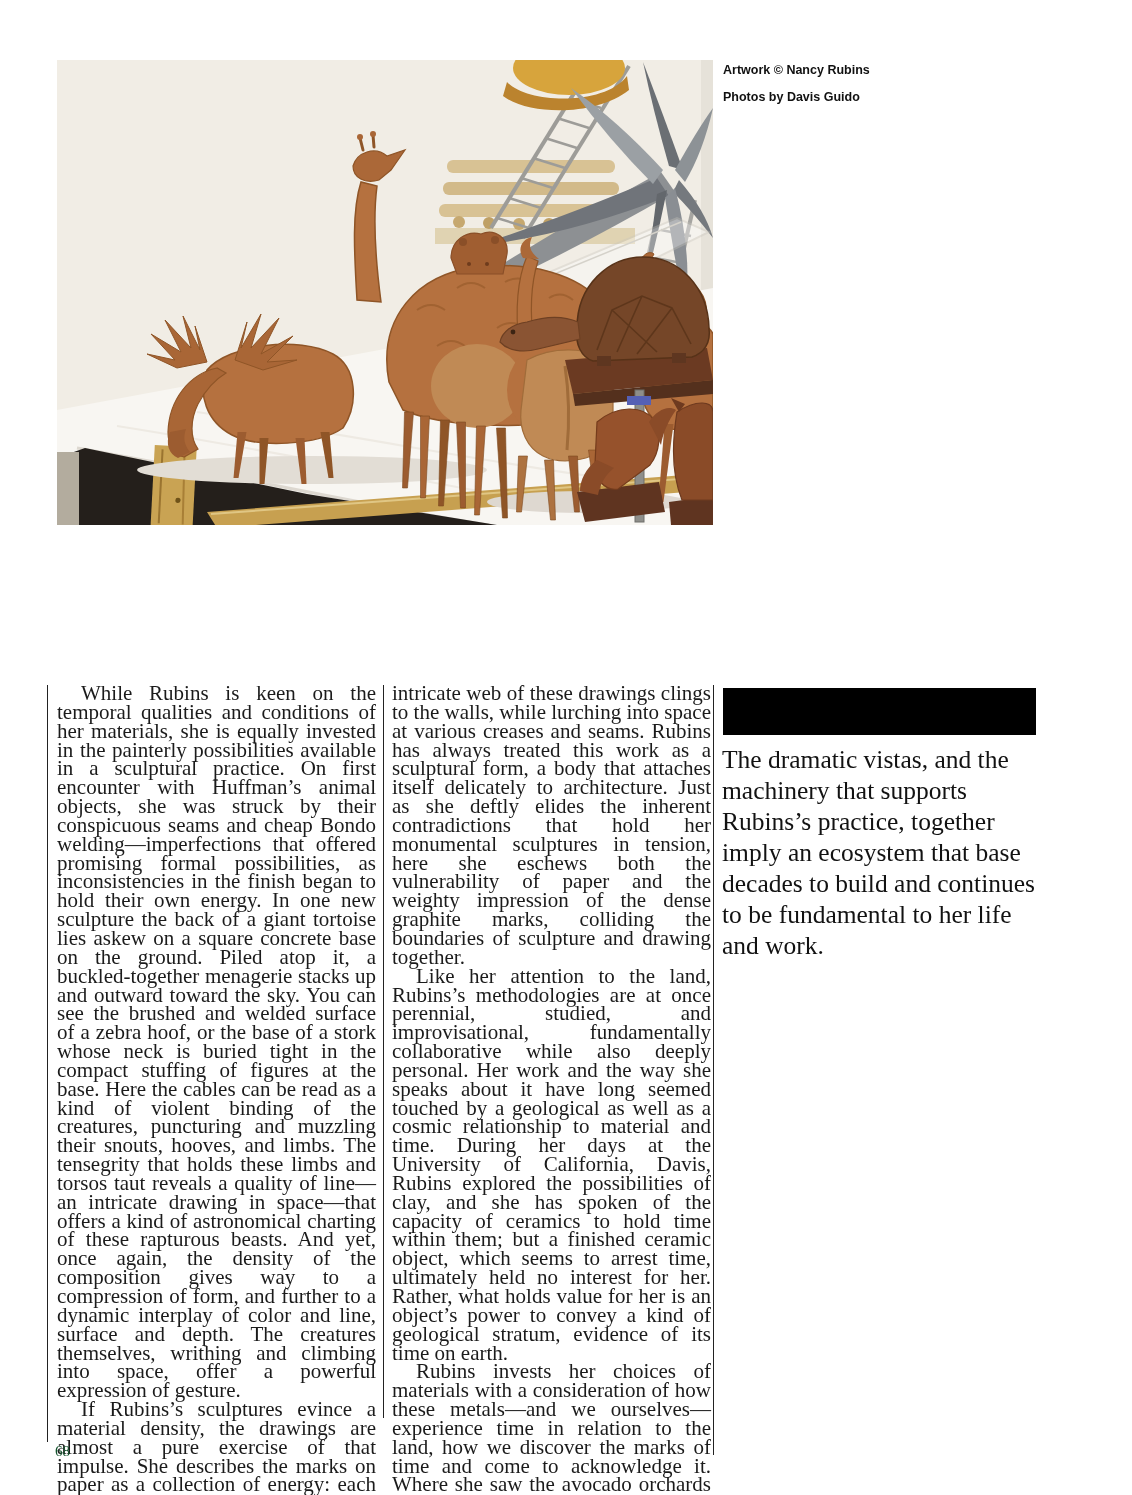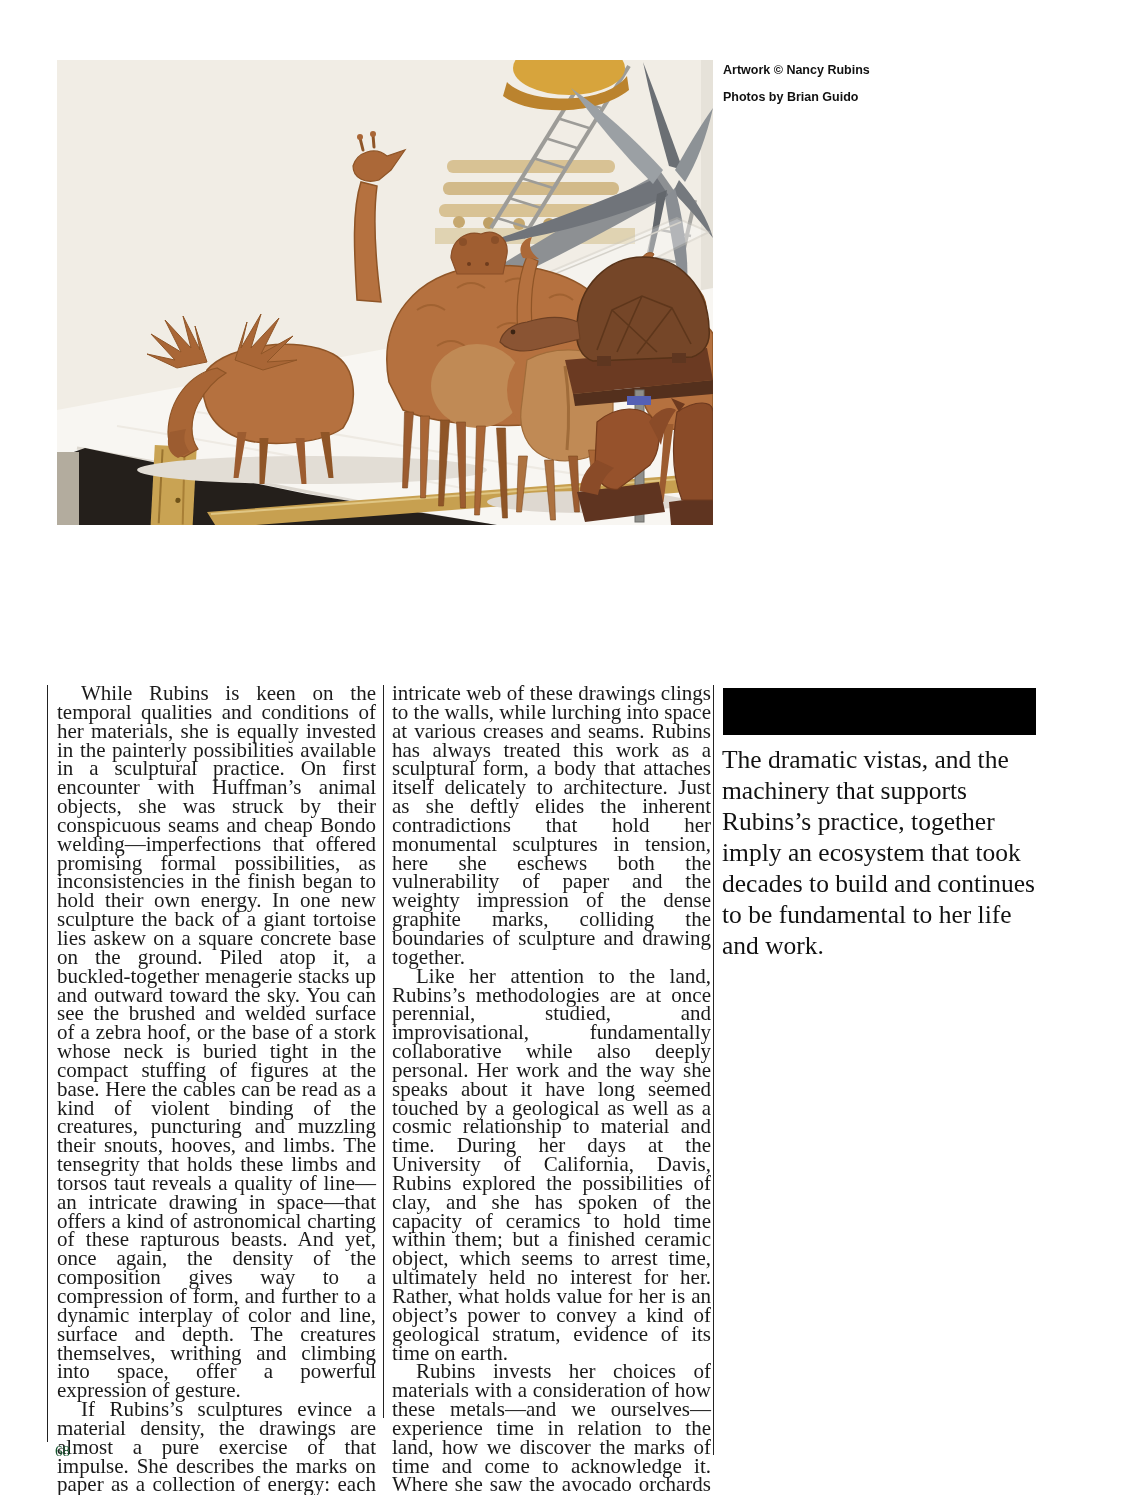--- a/index.html
+++ b/index.html
@@ -207,34 +207,34 @@
       <path d="M592,362 C600,350 611,345 619,350 C612,360 606,372 604,385 Z" fill="#8a4b28"></path>
       <polygon points="612,442 656,436 656,465 614,465" fill="#5f3420"></polygon>
       <path d="M620,352 C640,339 656,341 656,352 L656,440 L625,440 C616,418 614,388 620,352 Z" fill="#8a4b28" stroke="#6e3a1f" stroke-width="1.2"></path>
       <path d="M622,352 L614,338 L628,344 Z" fill="#6e3a1f"></path>
     </g>
   </svg>
 </div>
 
 <div class="credits">
   <p class="credit-line">Artwork © Nancy Rubins</p>
-  <p class="credit-line">Photos by Brian Guido</p>
+  <p class="credit-line">Photos by Davis Guido</p>
 </div>
 
 <div class="rule rule-left"></div>
 <div class="rule rule-mid"></div>
 <div class="rule rule-right"></div>
 
 <div class="col col1">
   <p class="indent">While Rubins is keen on the temporal qualities and conditions of her materials, she is equally invested in the painterly possibilities available in a sculptural practice. On first encounter with Huffman’s animal objects, she was struck by their conspicuous seams and cheap Bondo welding—imperfections that offered promising formal possibilities, as inconsistencies in the finish began to hold their own energy. In one new sculpture the back of a giant tortoise lies askew on a square concrete base on the ground. Piled atop it, a buckled-together menagerie stacks up and outward toward the sky. You can see the brushed and welded surface of a zebra hoof, or the base of a stork whose neck is buried tight in the compact stuffing of figures at the base. Here the cables can be read as a kind of violent binding of the creatures, puncturing and muzzling their snouts, hooves, and limbs. The tensegrity that holds these limbs and torsos taut reveals a quality of line—an intricate drawing in space—that offers a kind of astronomical charting of these rapturous beasts. And yet, once again, the density of the composition gives way to a compression of form, and further to a dynamic interplay of color and line, surface and depth. The creatures themselves, writhing and climbing into space, offer a powerful expression of gesture.</p>
   <p class="indent"><span>If Rubins’s sculptures evince a material density, the drawings are almost a pure exercise of that impulse. She describes the marks on paper as a collection of energy: each mark serves the expression of the whole, and each sheet works in service of the resulting installation on the wall. The artist’s graphite drawings have been a critical through-line in her practice for decades, manifest even in the way they take up space inside her studio. Alongside the neat rows of epoxy animals, and the larger, finished maquettes of her earlier </span><span class="ital">Monochromes</span><span>, stands a series of tables spilling over with these graphite sheets. In one corner of the building an</span></p>
 </div>
 
 <div class="col col2">
   <p>intricate web of these drawings clings to the walls, while lurching into space at various creases and seams. Rubins has always treated this work as a sculptural form, a body that attaches itself delicately to architecture. Just as she deftly elides the inherent contradictions that hold her monumental sculptures in tension, here she eschews both the vulnerability of paper and the weighty impression of the dense graphite marks, colliding the boundaries of sculpture and drawing together.</p>
   <p class="indent">Like her attention to the land, Rubins’s methodologies are at once perennial, studied, and improvisational, fundamentally collaborative while also deeply personal. Her work and the way she speaks about it have long seemed touched by a geological as well as a cosmic relationship to material and time. During her days at the University of California, Davis, Rubins explored the possibilities of clay, and she has spoken of the capacity of ceramics to hold time within them; but a finished ceramic object, which seems to arrest time, ultimately held no interest for her. Rather, what holds value for her is an object’s power to convey a kind of geological stratum, evidence of its time on earth.</p>
   <p class="indent">Rubins invests her choices of materials with a consideration of how these metals—and we ourselves—experience time in relation to the land, how we discover the marks of time and come to acknowledge it. Where she saw the avocado orchards on the property fade away, she also witnessed the growth of the now twenty- and thirty-year oaks—and just as the canyon mesa makes its time apparent to her, she intends her sculptures to carry and convey similar traces of temporal strata, the metal holding a prehistory as well as a latent fate. As the animals emerge out of the earth, fighting their own powerful gravitational pull, like prehistoric fossils finding the surface, so too do they drive up and out toward the atmosphere, as if stretching toward an evaporating end.</p>
 </div>
 
 <div class="quote-bar"></div>
-<div class="pull-quote">The dramatic vistas, and the machinery that supports Rubins’s practice, together imply an ecosystem that took decades to build and continues to be fundamental to her life and work.</div>
+<div class="pull-quote">The dramatic vistas, and the machinery that supports Rubins’s practice, together imply an ecosystem that base decades to build and continues to be fundamental to her life and work.</div>
 
 <div class="page-number">68</div>
 
 </body></html>

